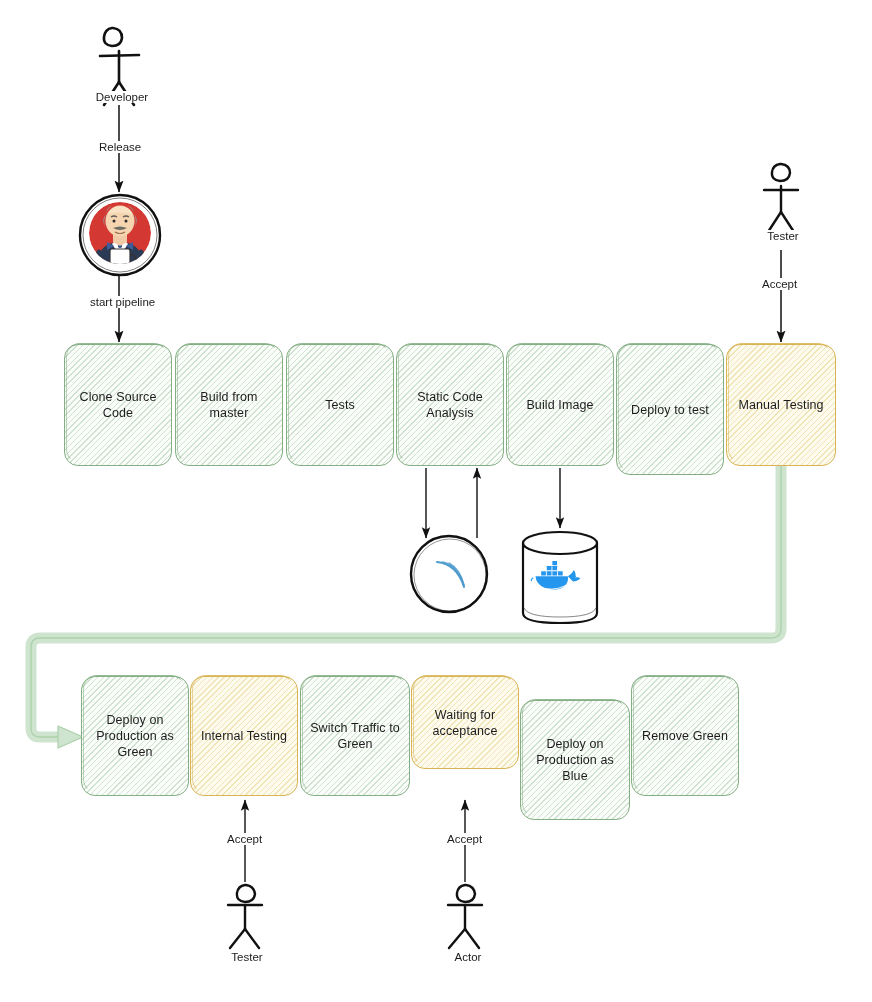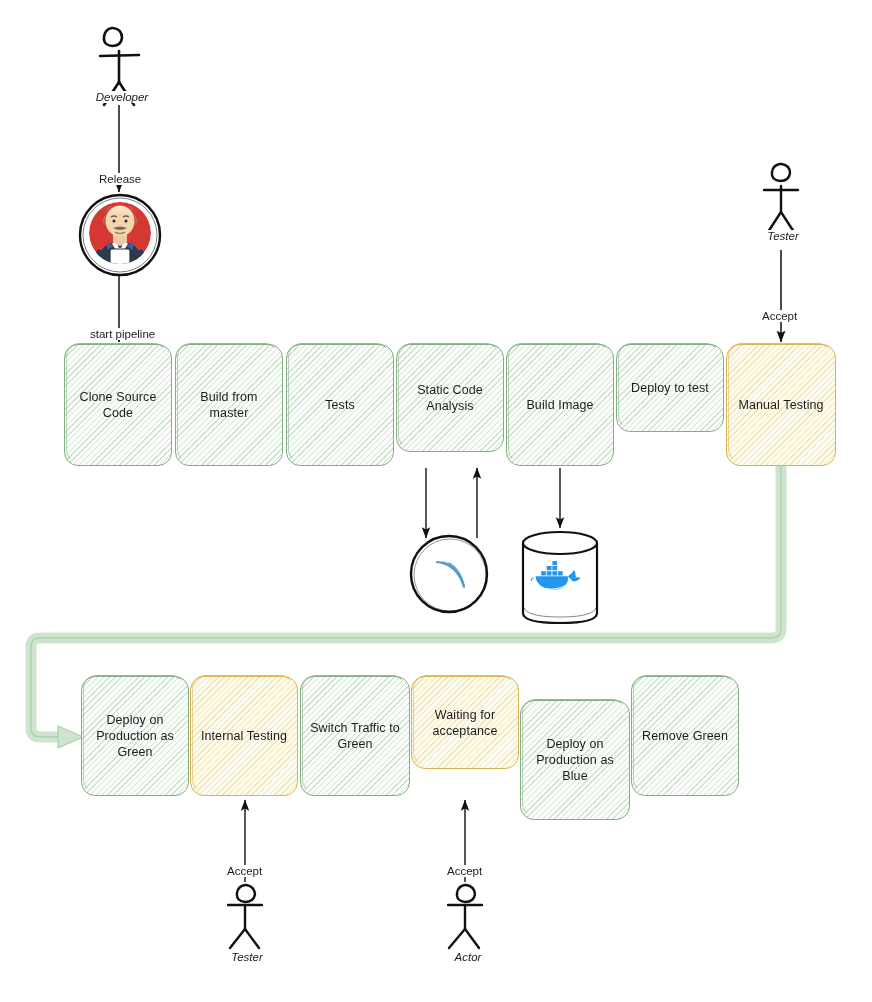--- a/index.html
+++ b/index.html
@@ -73,32 +73,30 @@
   .hatch-yellow::before { border-top-color: rgba(216,180,85,0.85); border-left-color: rgba(216,180,85,0.55); }
 
   .edge-label {
     position: absolute;
     font-size: 11.5px;
     color: #1c1c1c;
     white-space: nowrap;
     background: #ffffff;
     padding: 0 3px;
     user-select: none;
-    margin-top: 32px;
   }
   .actor-label {
     position: absolute;
     font-size: 11.5px;
     color: #1c1c1c;
     white-space: nowrap;
     text-align: center;
     background: #ffffff;
     padding: 0 2px;
     user-select: none;
-    font-style: italic;
   }
 </style>
 </head>
 <body>
 
 <svg id="canvas" viewBox="0 0 872 1002" xmlns="http://www.w3.org/2000/svg">
   <defs>
     <marker id="arrowBlack" markerWidth="10" markerHeight="10" refX="7.6" refY="3.4" orient="auto" markerUnits="strokeWidth">
       <path d="M0,0.4 L8,3.4 L0,6.4 L1.6,3.4 z" fill="#111111"></path>
     </marker>
@@ -255,27 +253,27 @@
 <div id="row1-host">
     <div class="node hatch-green" style="left: 64px; top: 344px; width: 108px; height: 122px; justify-content: flex-end;">
       <span class="lbl">Clone Source Code</span>
     </div>
     <div class="node hatch-green" style="left: 175px; top: 344px; width: 108px; height: 122px; align-items: center;">
       <span class="lbl">Build from master</span>
     </div>
     <div class="node hatch-green" style="left: 286px; top: 344px; width: 108px; height: 122px;">
       <span class="lbl">Tests</span>
     </div>
-    <div class="node hatch-green" style="left: 396px; top: 344px; width: 108px; height: 108px;">
+    <div class="node hatch-green" style="left: 396px; top: 344px; width: 108px; height: 122px;">
       <span class="lbl">Static Code Analysis</span>
     </div>
     <div class="node hatch-green" style="left: 506px; top: 344px; width: 108px; height: 122px;">
       <span class="lbl">Build Image</span>
     </div>
-    <div class="node hatch-green" style="left: 616px; top: 344px; width: 108px; height: 88px;">
+    <div class="node hatch-green" style="left: 616px; top: 344px; width: 108px; height: 131px;">
       <span class="lbl">Deploy to test</span>
     </div>
     <div class="node hatch-yellow" style="left: 726px; top: 344px; width: 110px; height: 122px;">
       <span class="lbl">Manual Testing</span>
     </div>
   </div>
 <div id="row2-host">
     <div class="node hatch-green" style="left: 81px; top: 676px; width: 108px; height: 120px;">
       <span class="lbl">Deploy on Production as Green</span>
     </div>

